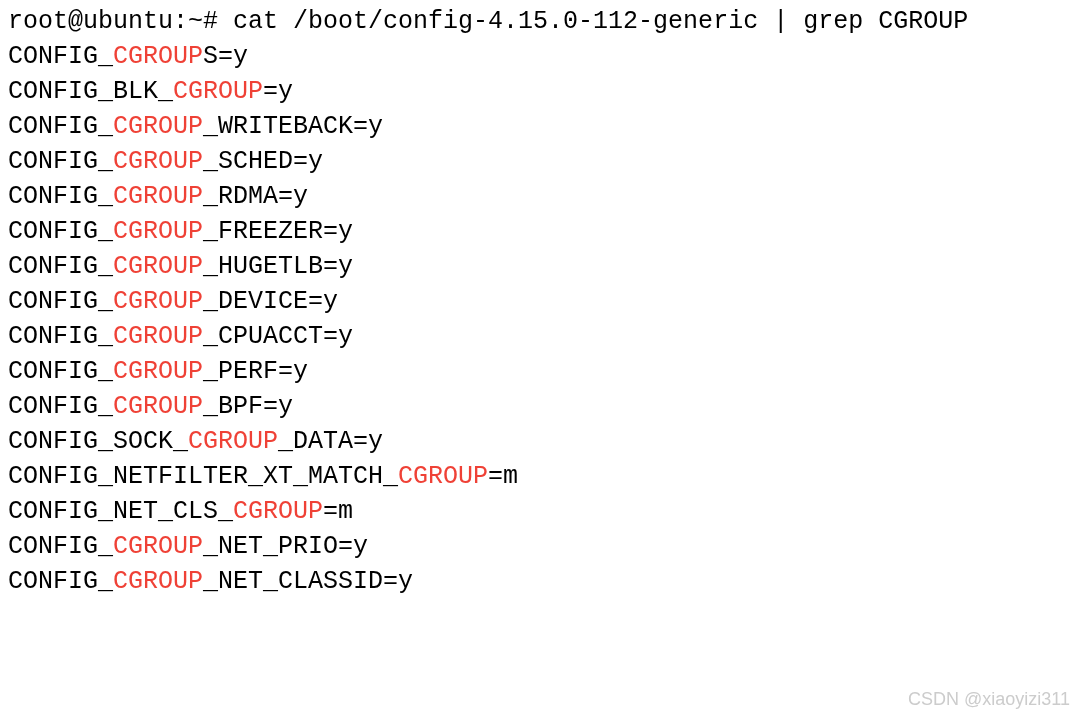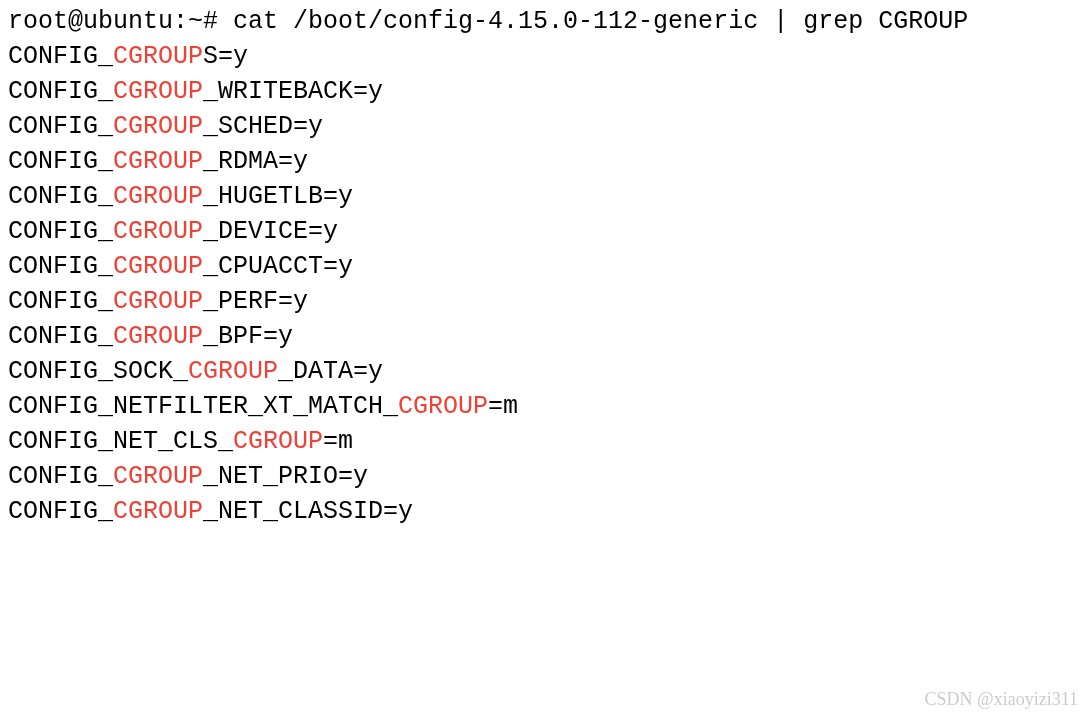--- a/index.html
+++ b/index.html
@@ -23,38 +23,40 @@
     .terminal-line {
       display: block;
     }
     .highlight {
       color: #ef4136;
       margin-top: 12px;
     }
     .watermark {
       position: absolute;
       bottom: 8px;
-      right: 8px;
+      right: 16px;
       color: #cccccc;
       font-size: 18px;
-      font-family: Liberation Serif, serif;
+      font-family: Liberation Sans, sans-serif;
     }
   </style>
 </head>
 <body>
 
 <div class="terminal">
   <span class="terminal-line">
     <span>root@ubuntu:~# </span><span>cat /boot/config-4.15.0-112-generic | grep CGROUP</span>
   </span>
   <div id="output-lines">
       <span class="terminal-line"><span>CONFIG_</span><span class="highlight">CGROUP</span><span>S=y</span></span>
+      <span class="terminal-line"><span>CONFIG_BLK_</span><span class="highlight">CGROUP</span><span>=y</span></span>
       <span class="terminal-line"><span>CONFIG_</span><span class="highlight">CGROUP</span><span>_WRITEBACK=y</span></span>
       <span class="terminal-line"><span>CONFIG_</span><span class="highlight">CGROUP</span><span>_SCHED=y</span></span>
       <span class="terminal-line"><span>CONFIG_</span><span class="highlight">CGROUP</span><span>_RDMA=y</span></span>
+      <span class="terminal-line"><span>CONFIG_</span><span class="highlight">CGROUP</span><span>_FREEZER=y</span></span>
       <span class="terminal-line"><span>CONFIG_</span><span class="highlight">CGROUP</span><span>_HUGETLB=y</span></span>
       <span class="terminal-line"><span>CONFIG_</span><span class="highlight">CGROUP</span><span>_DEVICE=y</span></span>
       <span class="terminal-line"><span>CONFIG_</span><span class="highlight">CGROUP</span><span>_CPUACCT=y</span></span>
       <span class="terminal-line"><span>CONFIG_</span><span class="highlight">CGROUP</span><span>_PERF=y</span></span>
       <span class="terminal-line"><span>CONFIG_</span><span class="highlight">CGROUP</span><span>_BPF=y</span></span>
       <span class="terminal-line"><span>CONFIG_SOCK_</span><span class="highlight">CGROUP</span><span>_DATA=y</span></span>
       <span class="terminal-line"><span>CONFIG_NETFILTER_XT_MATCH_</span><span class="highlight">CGROUP</span><span>=m</span></span>
       <span class="terminal-line"><span>CONFIG_NET_CLS_</span><span class="highlight">CGROUP</span><span>=m</span></span>
       <span class="terminal-line"><span>CONFIG_</span><span class="highlight">CGROUP</span><span>_NET_PRIO=y</span></span>
       <span class="terminal-line"><span>CONFIG_</span><span class="highlight">CGROUP</span><span>_NET_CLASSID=y</span></span>

